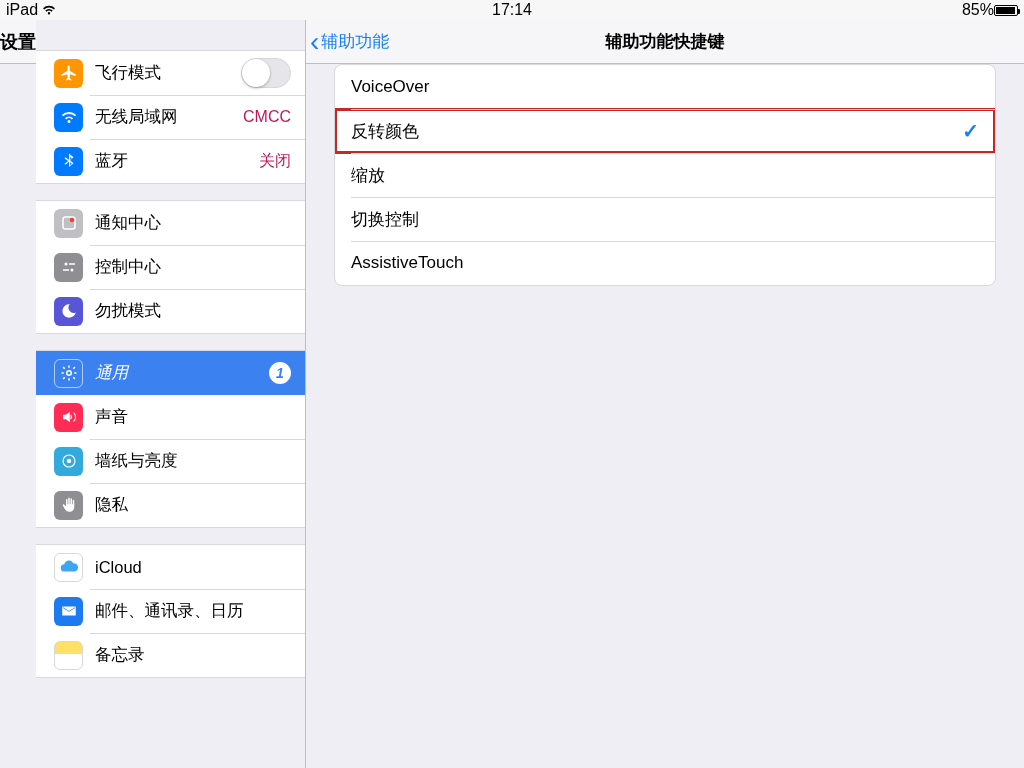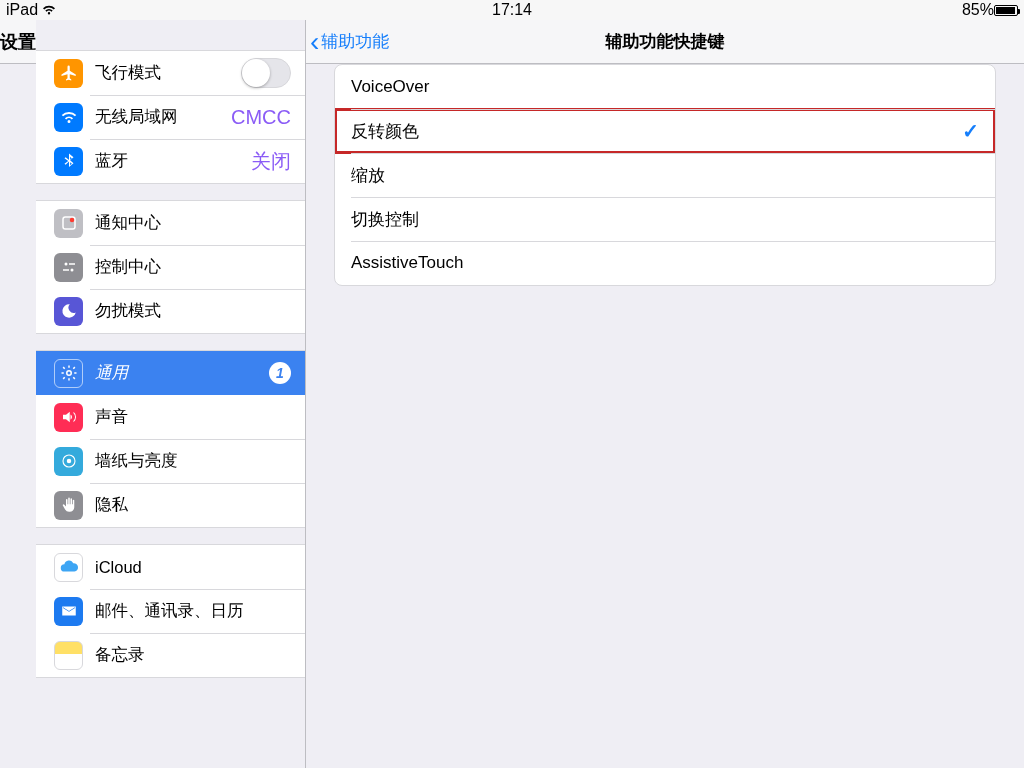--- a/index.html
+++ b/index.html
@@ -23,21 +23,21 @@
   .sidebar-header h1 { font-size:18px; font-weight:600; }
   .sidebar-scroll { flex:1; overflow-y:auto; }
   .group { margin-top:16px; background:#fff; border-top:1px solid #d8d8dc; border-bottom:1px solid #d8d8dc; }
   .group:first-child { margin-top:30px; }
   .row { height:44px; display:flex; align-items:center; padding-left:18px; position:relative; }
   .row + .row::before { content:""; position:absolute; left:54px; right:0; top:0; height:1px; background:#d8d8dc; }
   .row.selected { background:#3b82f0; color:#fff;font-style:italic; }
   .row.selected + .row::before { background:transparent; }
   .row .icon { width:29px; height:29px; border-radius:6px; margin-right:12px; flex-shrink:0; display:flex; align-items:center; justify-content:center; }
   .row .label { font-size:16.5px; flex:1; }
-  .row .accessory { margin-right:14px; color:#8b5cf6; font-size:20px; }
+  .row .accessory { margin-right:14px; color:#be185d; font-size:16px; }
   .badge { background:#fff; color:#3b82f0; min-width:22px; height:22px; border-radius:11px; display:flex; align-items:center; justify-content:center; font-size:14px; font-weight:600; padding:0 6px; margin-right:14px;}
   .switch { width:50px; height:30px; border-radius:15px; background:#e5e5ea; position:relative; margin-right:14px; border:1px solid #d7d7db;}
   .switch .knob { width:28px; height:28px; border-radius:50%; background:#fff; box-shadow:0 1px 3px rgba(0,0,0,.3); position:absolute; left:0; top:0;}
 
   
   .detail { flex:1; background:#efeef4; display:flex; flex-direction:column;}
   .detail-header { height:44px; border-bottom:1px solid #bdbdc2; background:#f6f6f8; display:flex; align-items:center; position:relative;}
   .back { color:#157efb; font-size:17px; display:flex; align-items:center; padding-left:4px; gap:2px; cursor:pointer;}
   .back-chevron { font-size:28px; line-height:1; font-weight:300; }
   .detail-title { position:absolute; left:50%; transform:translateX(-50%); font-size:17px; font-weight:600;}

